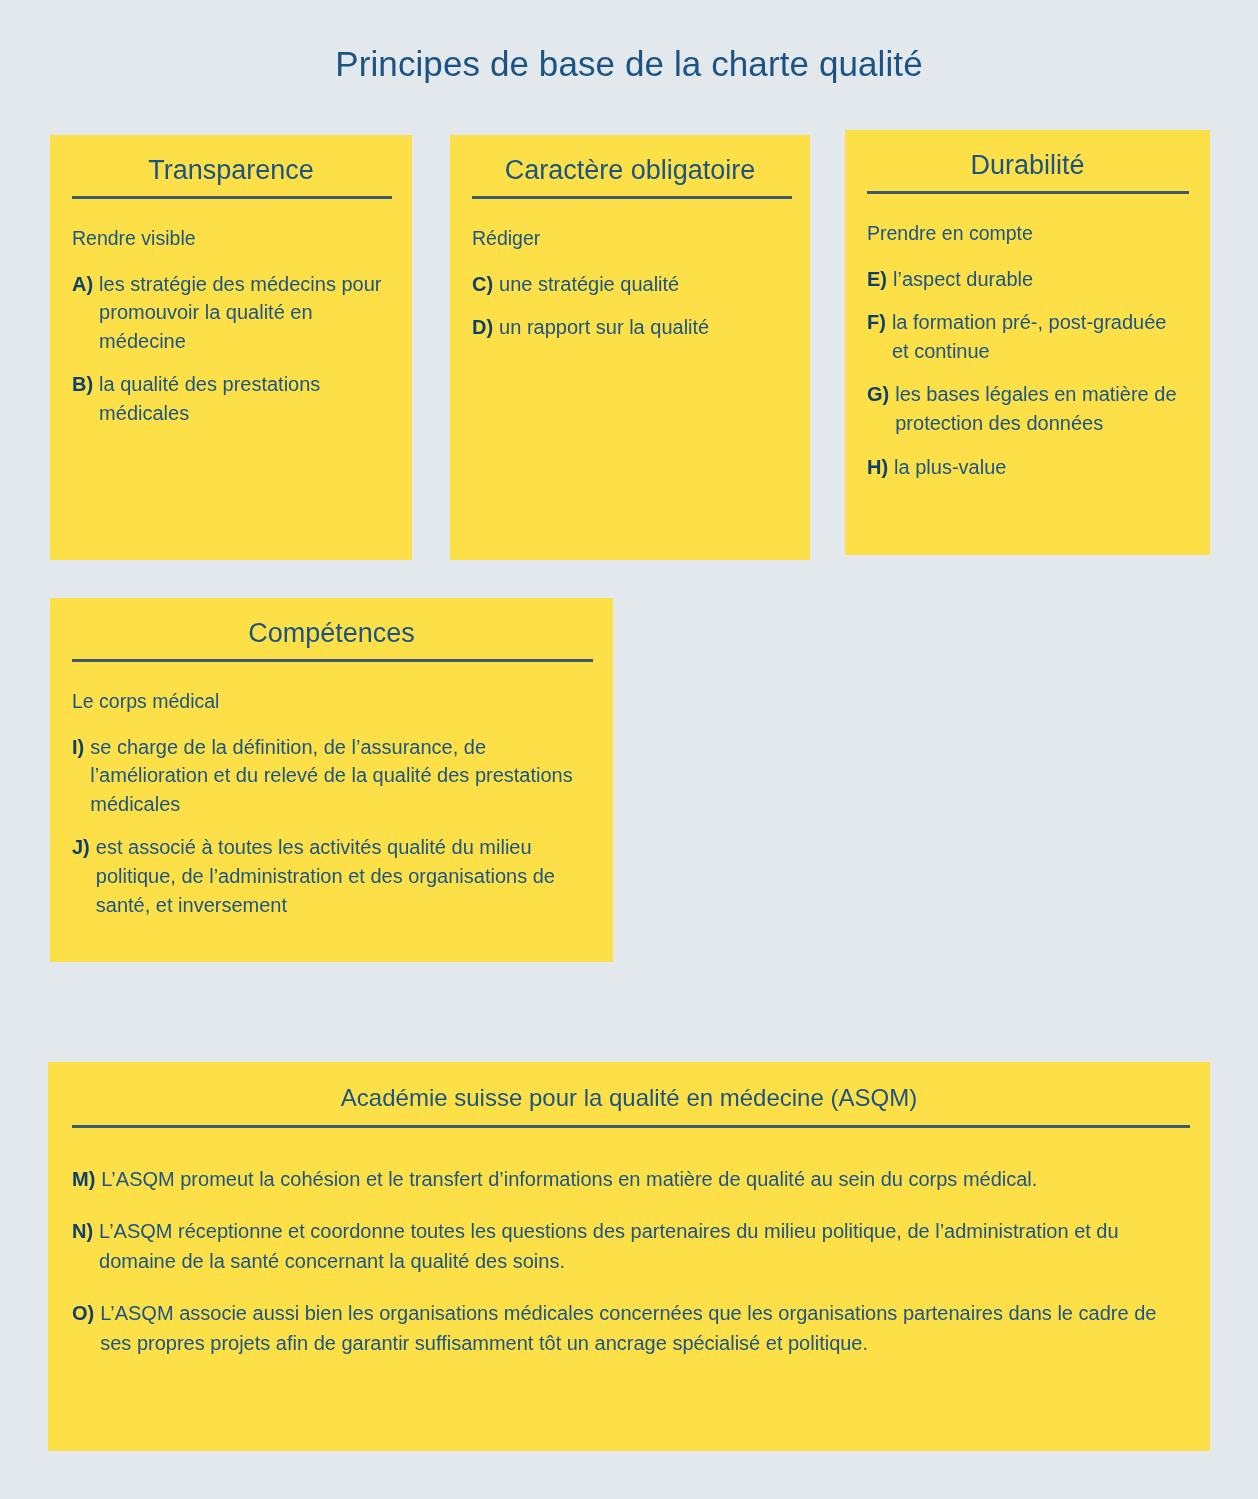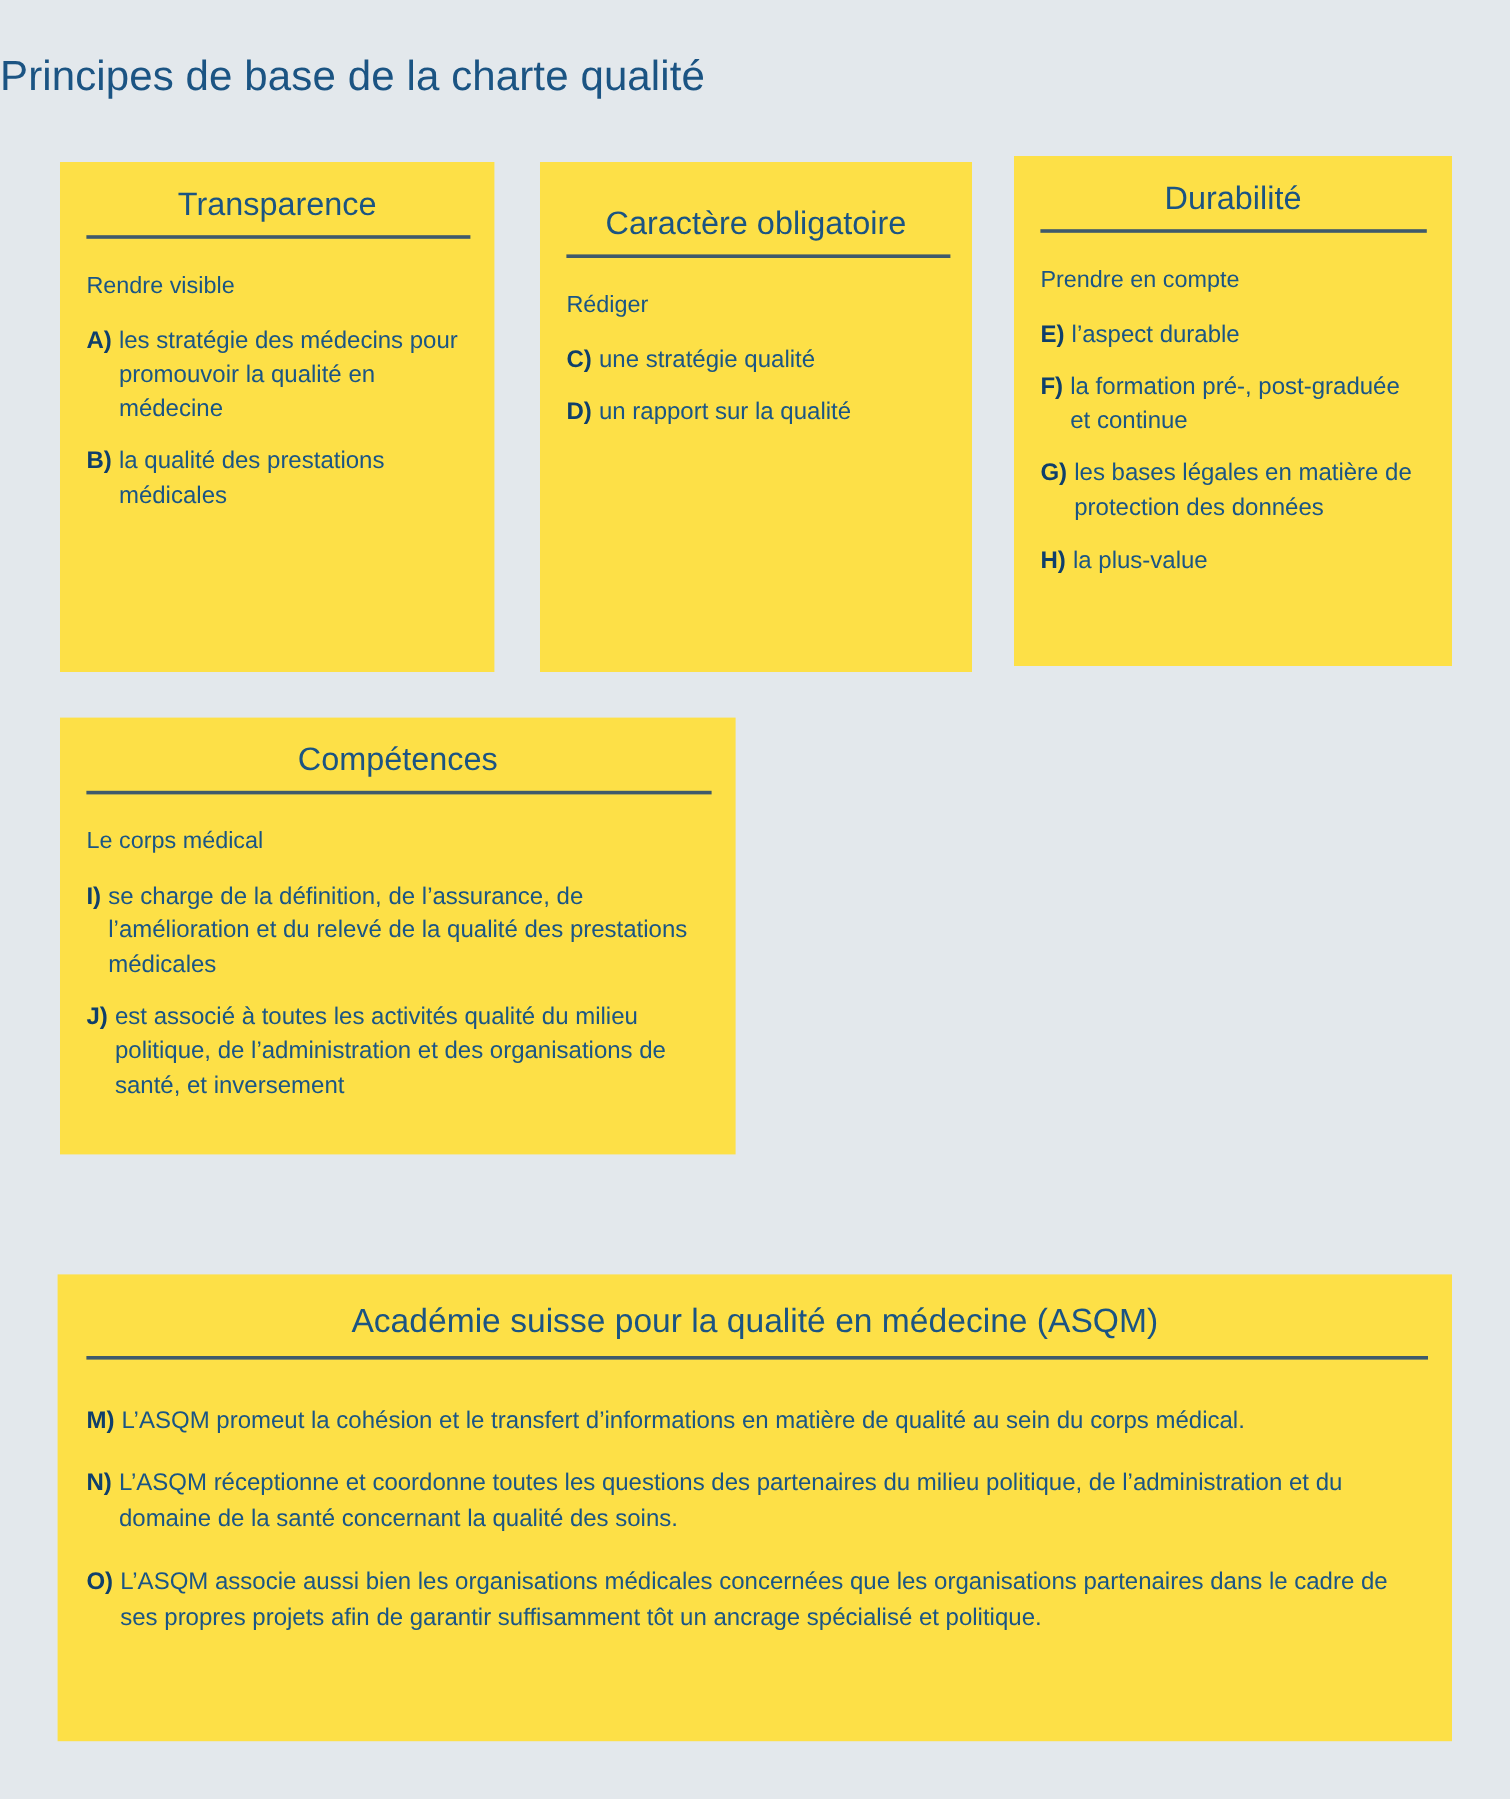--- a/index.html
+++ b/index.html
@@ -21,21 +21,21 @@
     height: 1499px;
     box-sizing: border-box;
   }
 
   
   .page-title {
     position: absolute;
     left: 0;
     top: 44px;
     width: 1258px;
-    text-align: left;
+    text-align: center;
     font-size: 35px;
     font-weight: 400;
     color: #1b5483;
     letter-spacing: 0.1px;
     line-height: 1.15;
   }
 
   
   .card {
     position: absolute;
@@ -45,21 +45,21 @@
 
   .card-head {
     text-align: center;
     font-size: 27px;
     font-weight: 400;
     color: #1b5483;
     line-height: 1.2;
     padding-top: 19px;
   }
   .card-head.wide {
-    font-size: 28px;
+    font-size: 24px;
     padding-top: 22px;
   }
 
   .rule {
     height: 0;
     border-top: 3px solid #3f5a6b;
     margin: 10px auto 0 auto;
   }
 
   .card-body {
@@ -94,21 +94,21 @@
     flex: 0 0 auto;
     white-space: nowrap;
     margin-right: 6px;
   }
   ul.items .txt {
     flex: 1 1 auto;
   }
 
   
   #card-transparence { left: 50px;  top: 135px; width: 362px; height: 425px; padding: 0 22px 0 22px; }
-  #card-obligatoire  { left: 450px; top: 135px; width: 360px; height: 425px; padding: 16px 22px 0 22px; }
+  #card-obligatoire  { left: 450px; top: 135px; width: 360px; height: 425px; padding: 0 22px 0 22px; }
   #card-durabilite   { left: 845px; top: 130px; width: 365px; height: 425px; padding: 0 22px 0 22px; }
 
   #card-competences  { left: 50px;  top: 598px; width: 563px; height: 364px; padding: 0 22px 0 22px; }
   #card-ressources   { left: 648px; top: 598px; width: 562px; height: 428px; padding: 0 22px 0 22px; }
 
   #card-asqm         { left: 48px;  top: 1062px; width: 1162px; height: 389px; padding: 0 24px 0 24px; }
 
   
   #card-transparence .rule { width: 320px; }
   #card-obligatoire  .rule { width: 320px; }

